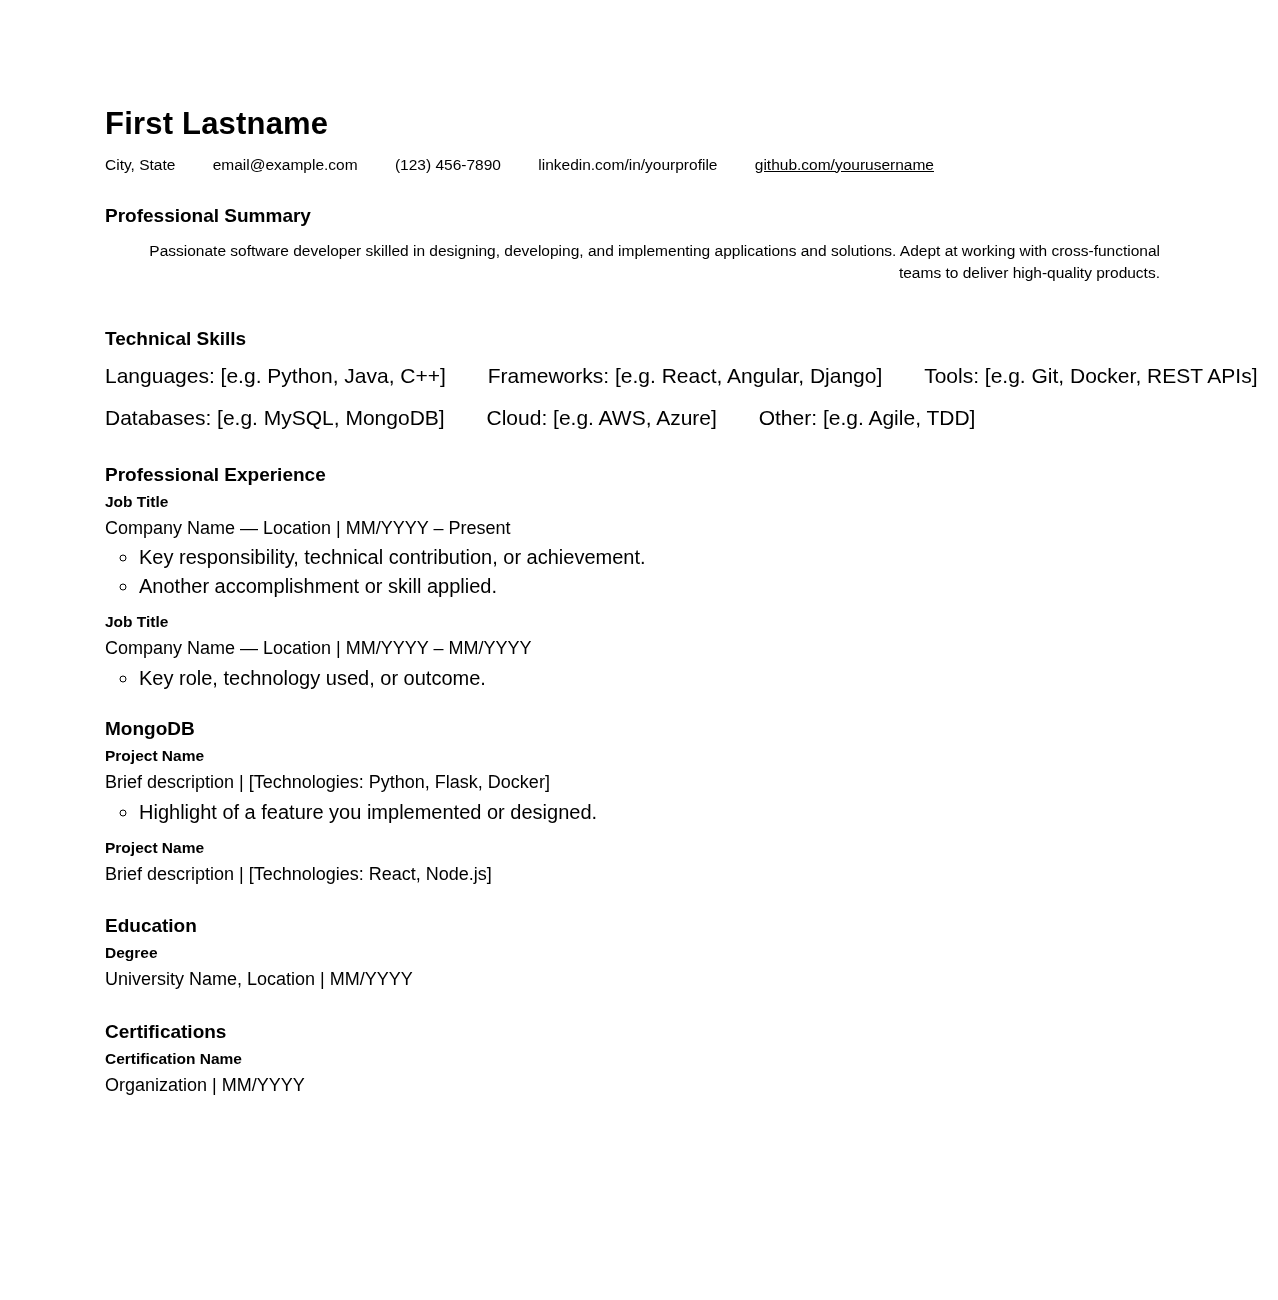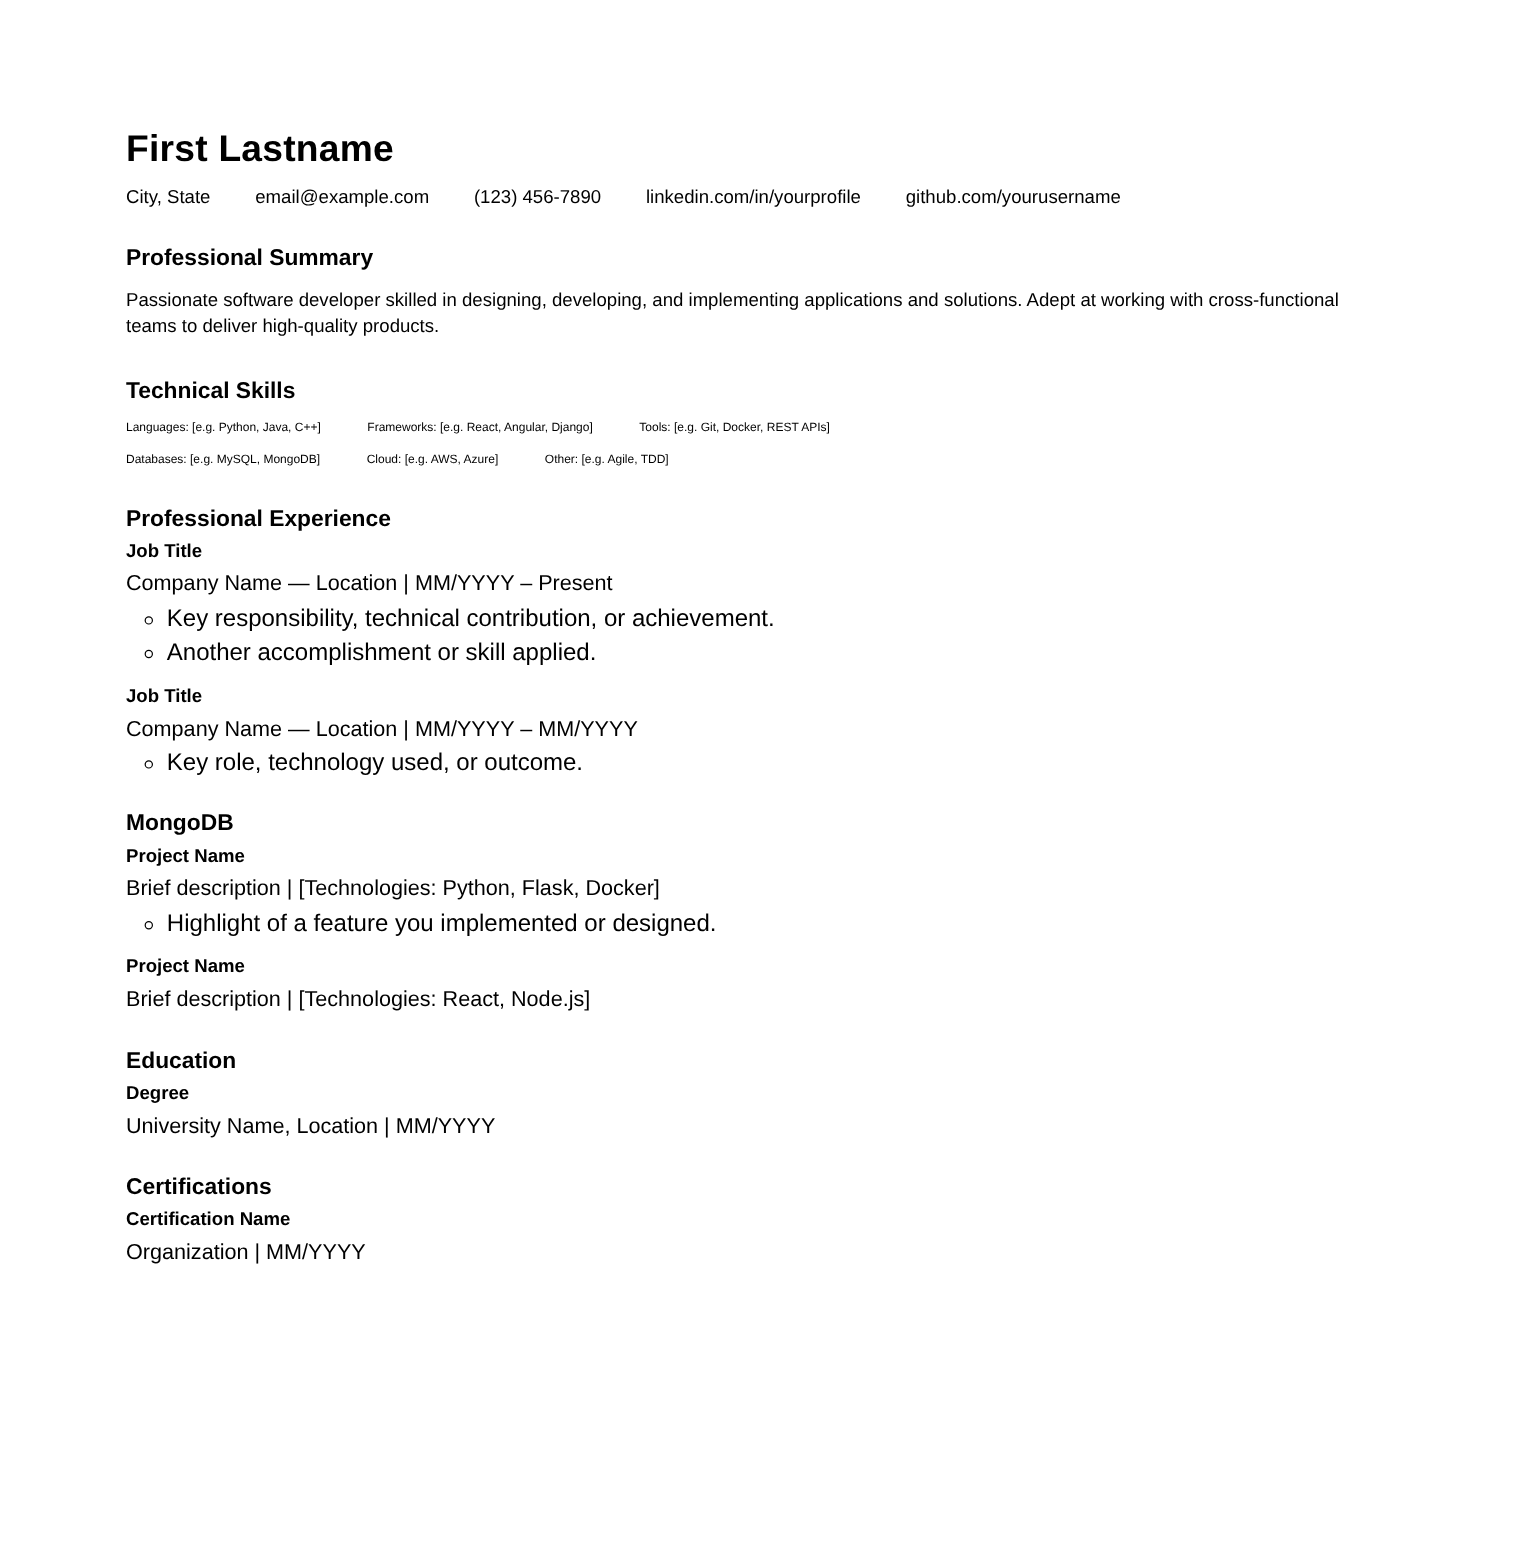--- a/index.html
+++ b/index.html
@@ -31,42 +31,43 @@
   .contact-line {
     font-size: 15.5px;
     line-height: 1.3;
     margin: 0 0 30px 0;
     white-space: nowrap;
   }
   .contact-item {
     display: inline-block;
     margin-right: 33px;
   }
-  .contact-item:last-child { margin-right: 0; }
+  .contact-item:last-child { margin-right: 0; text-decoration: underline; }
 
   h2.section {
     font-size: 19px;
     font-weight: bold;
     margin: 0 0 13px 0;
     line-height: 1.15;
   }
   h2.section.tight {
     margin-bottom: 6px;
   }
   .summary-block {
     font-size: 15.5px;
     line-height: 1.42;
     max-width: 1055px;
-    margin: 0 0 32px 0;
+    margin: 0 0 44px 0;
+    text-align: right;
   }
   .summary-block p { margin: 0; }
 
   .skills-block { margin: 0 0 32px 0; }
   .skills-row {
-    font-size: 10px;
+    font-size: 21px;
     line-height: 1.35;
     margin-bottom: 13px;
     white-space: nowrap;
   }
   .skills-row:last-child { margin-bottom: 0; }
   .skill-cell { display: inline-block; margin-right: 36px; }
   .skill-cell:last-child { margin-right: 0; }
 
   .entry { margin-bottom: 0; }
   .entry-title {

